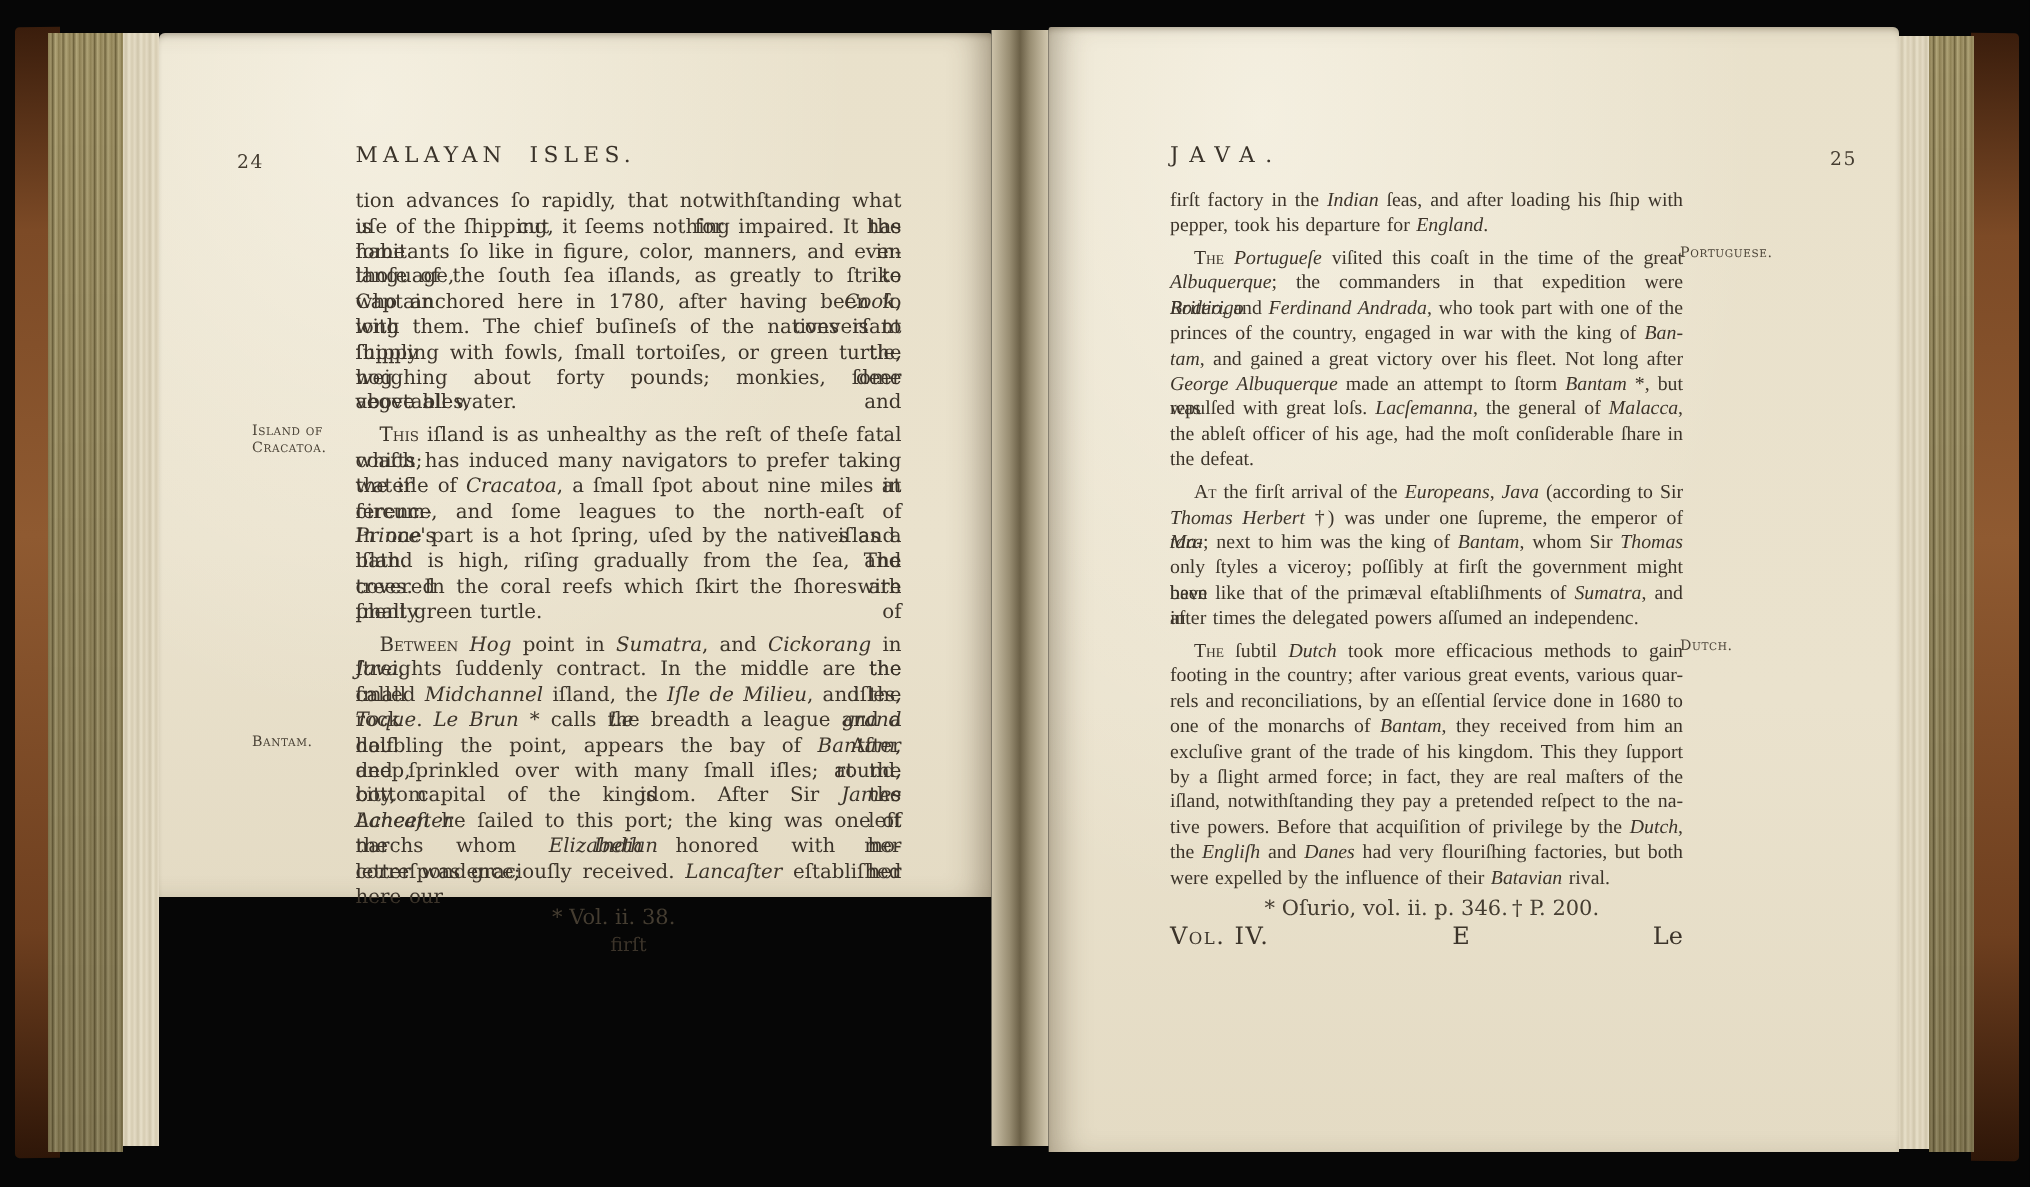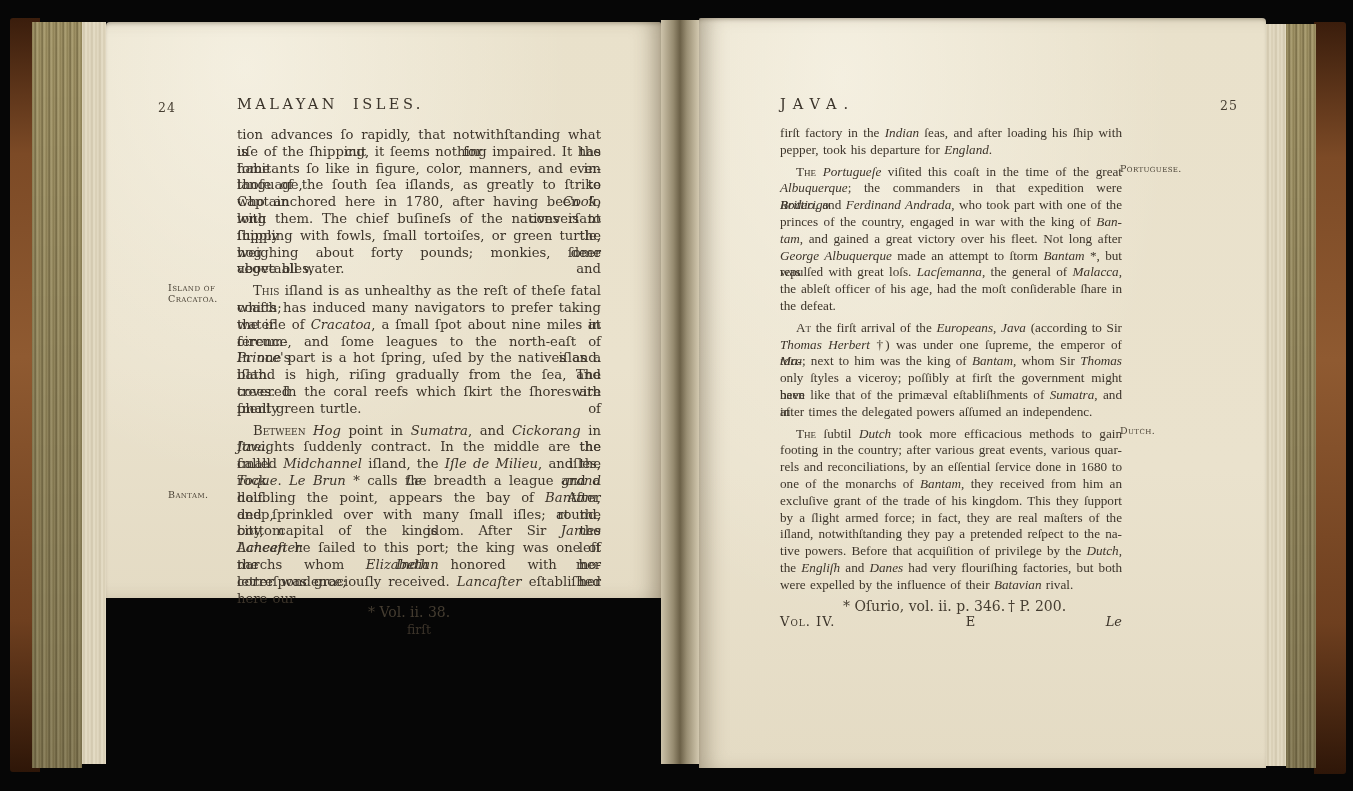--- a/index.html
+++ b/index.html
@@ -37,23 +37,23 @@
   .line{height:16.8px;text-align:justify;text-align-last:justify;white-space:normal;}
   .line.last{text-align-last:left;}
   .line.ind{text-indent:16px;}
   .sc{font-variant:small-caps;}
   .margin-note{position:absolute;font-size:9.5px;line-height:10.5px;font-variant:small-caps;
     letter-spacing:.4px;color:#4a4236;white-space:nowrap;}
   .mn-left{left:62px;}
   .mn-right{left:421px;}
   .footnote{position:absolute;font-size:14px;color:#453d31;}
   .catchword{position:absolute;font-size:12.5px;}
-  .bottom-row{position:absolute;display:flex;justify-content:space-between;font-size:13px;}
+  .bottom-row{position:absolute;display:flex;justify-content:space-between;font-size:16px;}
   .sig-vol{font-variant:small-caps;letter-spacing:1px;}
-  .catch-italic{font-style:italic;}
+  .catch-italic{}
 </style>
 </head>
 <body>
 
 <div class="stage">
   <div class="cover left"></div>
   <div class="fore-edge left"></div>
   <div class="sheet-steps left"></div>
   <div class="gutter"></div>
   <div class="cover right"></div>

